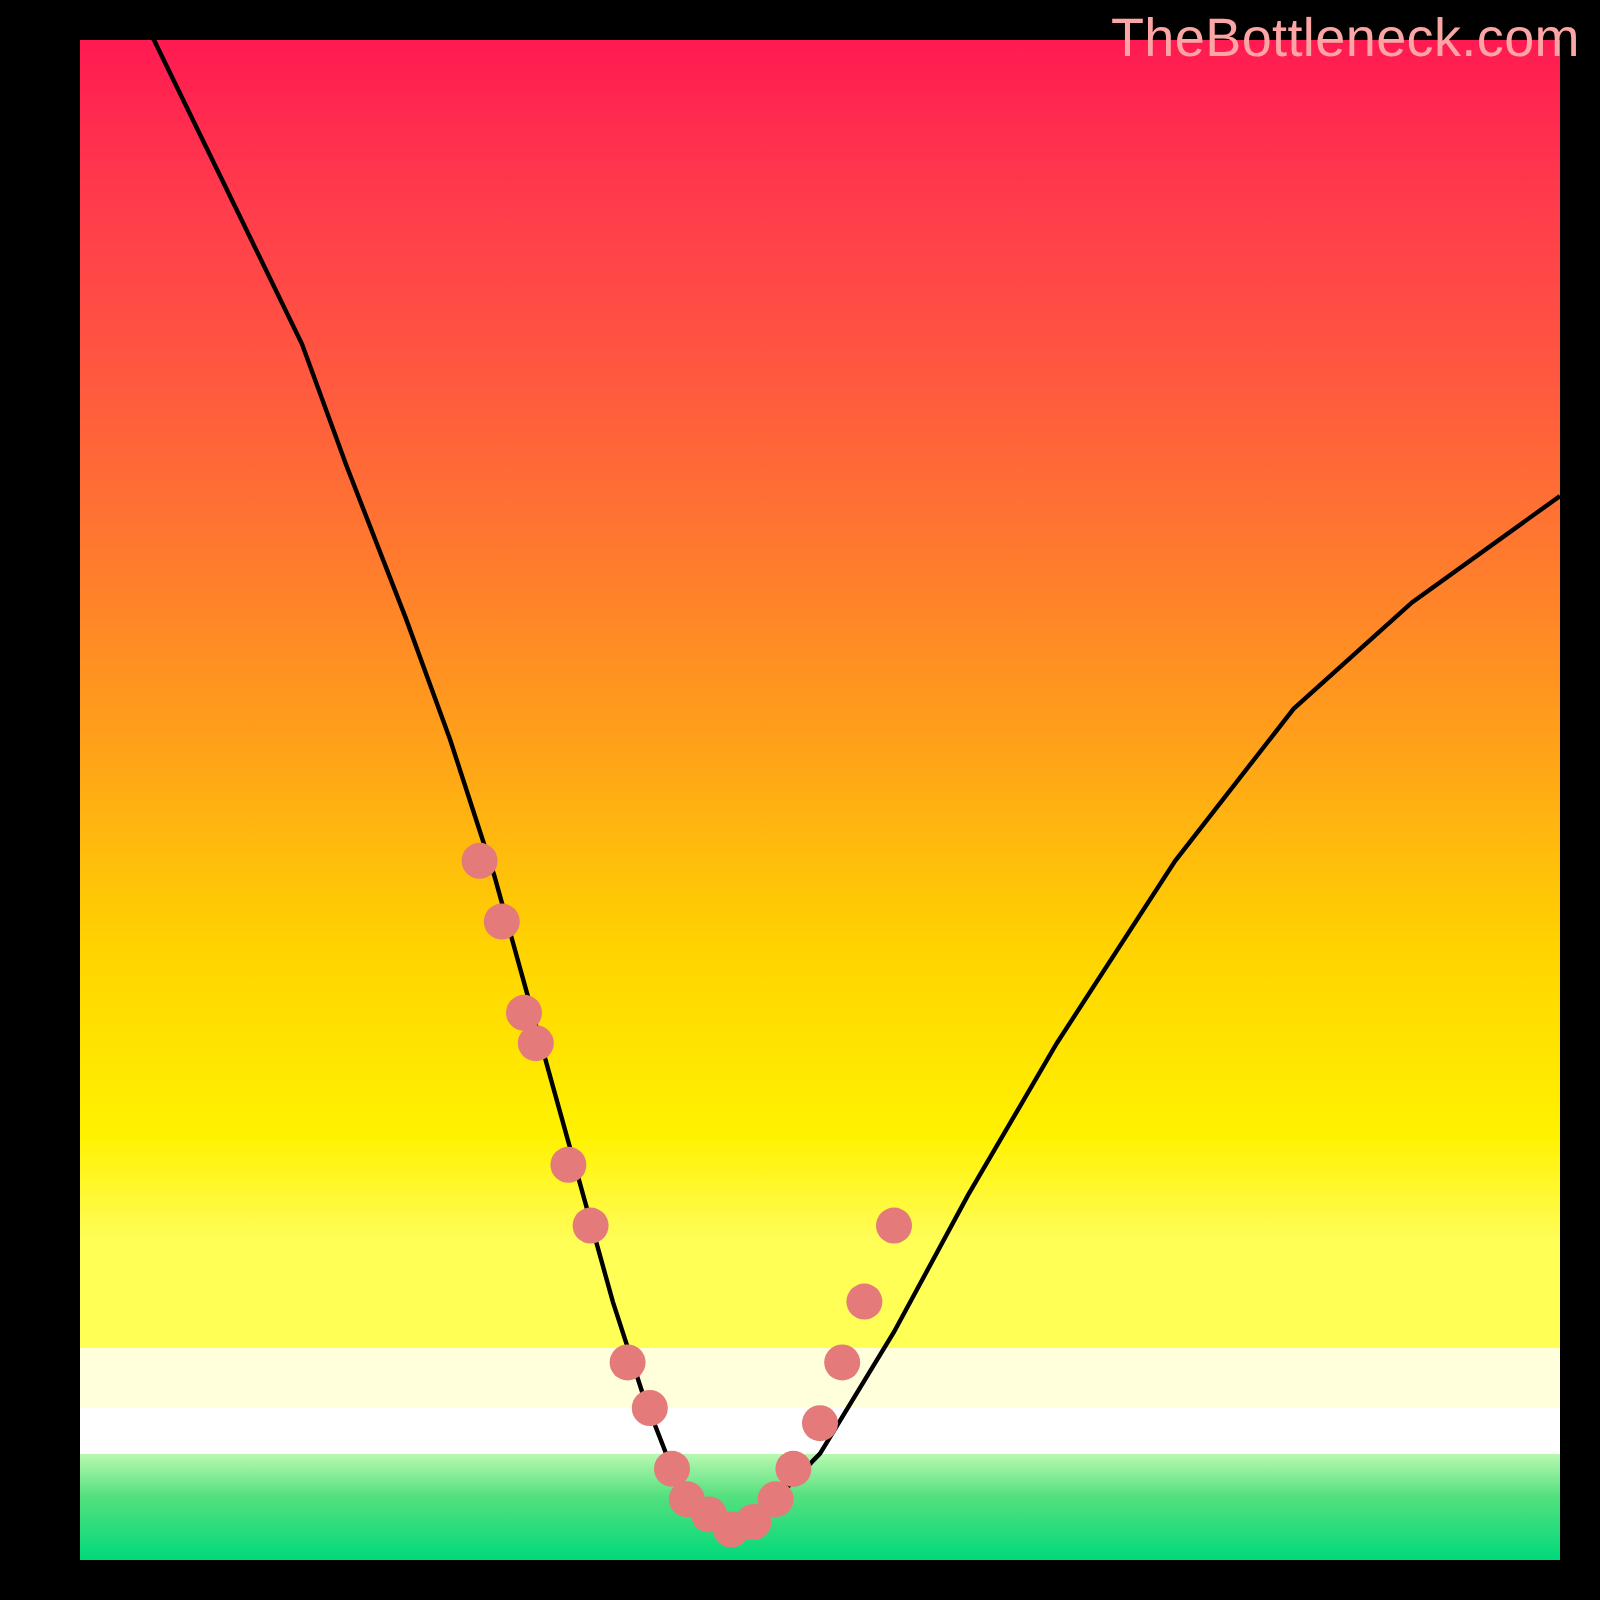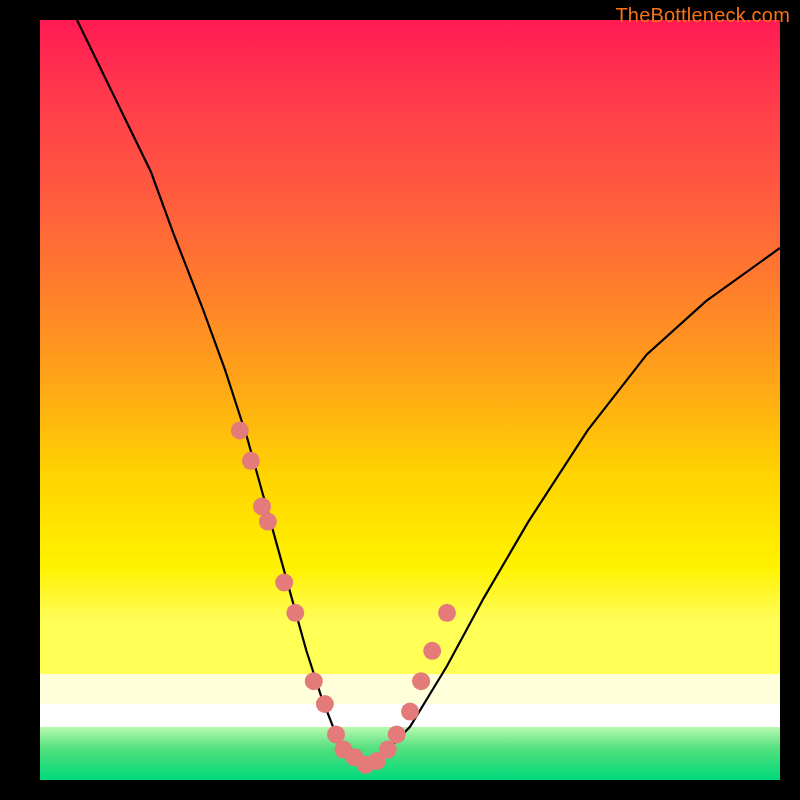--- a/index.html
+++ b/index.html
@@ -86,22 +86,22 @@
     stroke-width: 2.2;
   }
   .dot {
     fill: #e47a7a;
     stroke: none;
   }
   .watermark {
     position: absolute;
     top: 4px;
     right: 10px;
-    color: #f97316;
-    font-size: 20px;
+    color: #fca5a5;
+    font-size: 27px;
     letter-spacing: 0.2px;
   }
 </style>
 </head>
 <body>
 
 <div class="frame">
 
   <div class="plot-clip">
     <div class="gradient"></div>

